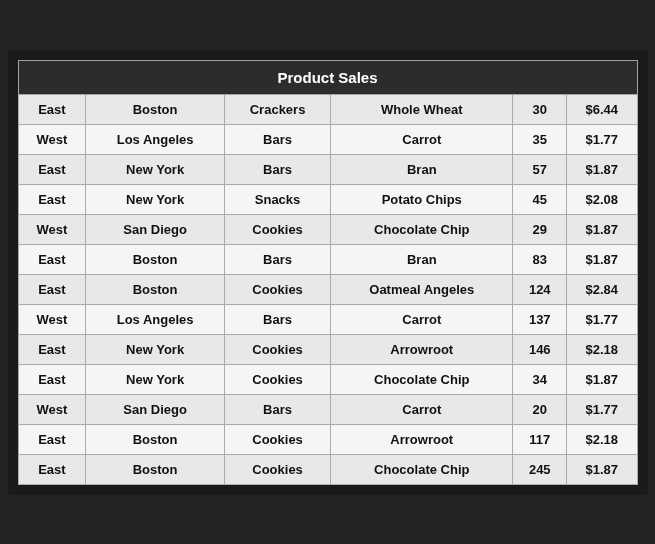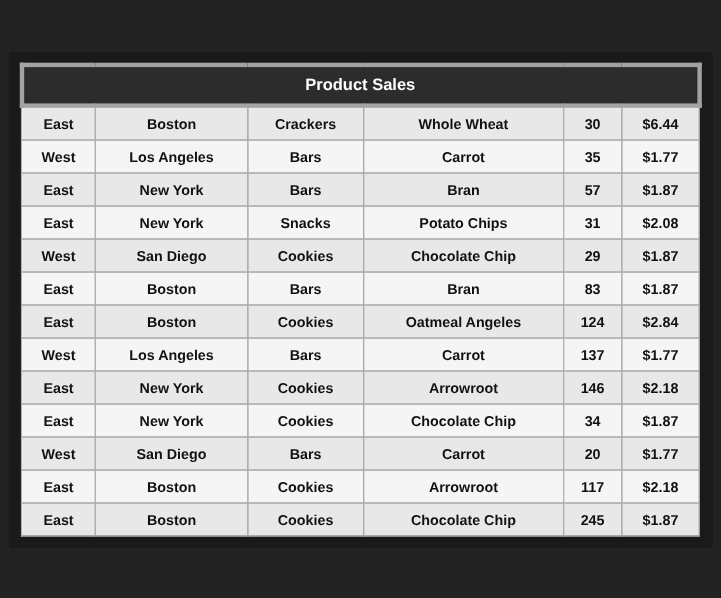--- a/index.html
+++ b/index.html
@@ -28,21 +28,21 @@
       font-size: 15px;
       padding: 8px 0;
     }
     thead tr th {
       background: #3a3a3a;
       color: #ccc;
       font-size: 13px;
       font-weight: normal;
       padding: 8px 6px;
       text-align: center;
-      border: 4px solid #a3a3a3;
+      border: 1px solid #a3a3a3;
     }
     tbody tr td {
       padding: 7px 6px;
       text-align: center;
       font-size: 13px;
       font-weight: bold;
       color: #111;
       border: 1px solid #aaa;
     }
     tbody tr:nth-child(odd) td {
@@ -85,21 +85,21 @@
           <td>Bars</td>
           <td>Bran</td>
           <td>57</td>
           <td>$1.87</td>
         </tr>
         <tr>
           <td>East</td>
           <td>New York</td>
           <td>Snacks</td>
           <td>Potato Chips</td>
-          <td>31</td>
+          <td>45</td>
           <td>$2.08</td>
         </tr>
         <tr>
           <td>West</td>
           <td>San Diego</td>
           <td>Cookies</td>
           <td>Chocolate Chip</td>
           <td>29</td>
           <td>$1.87</td>
         </tr>

